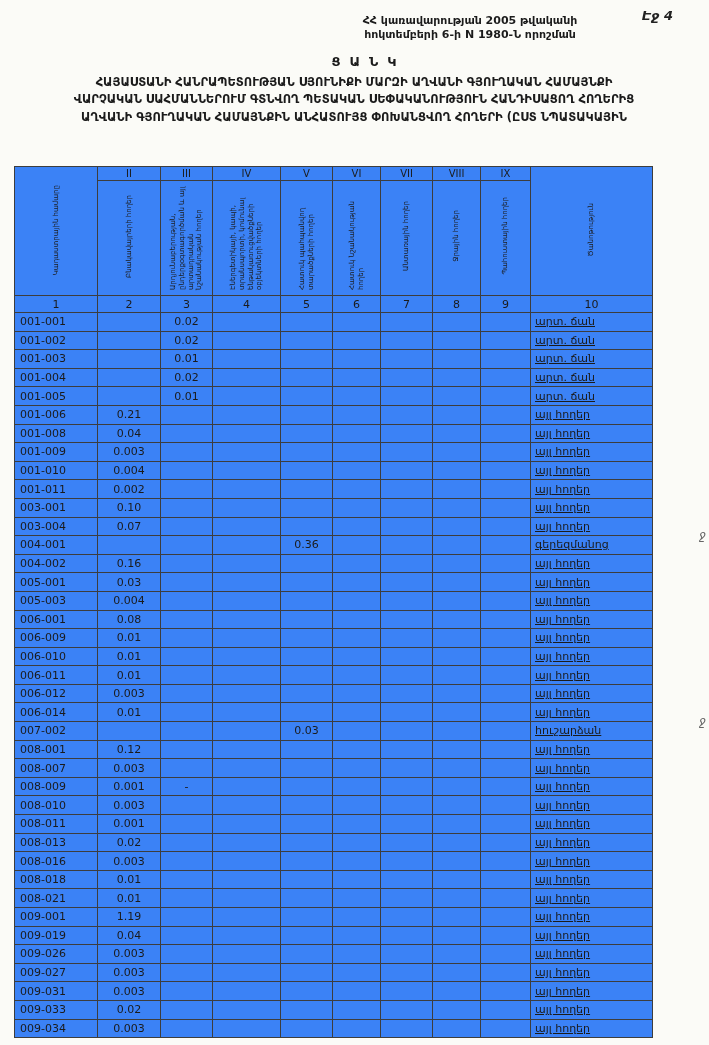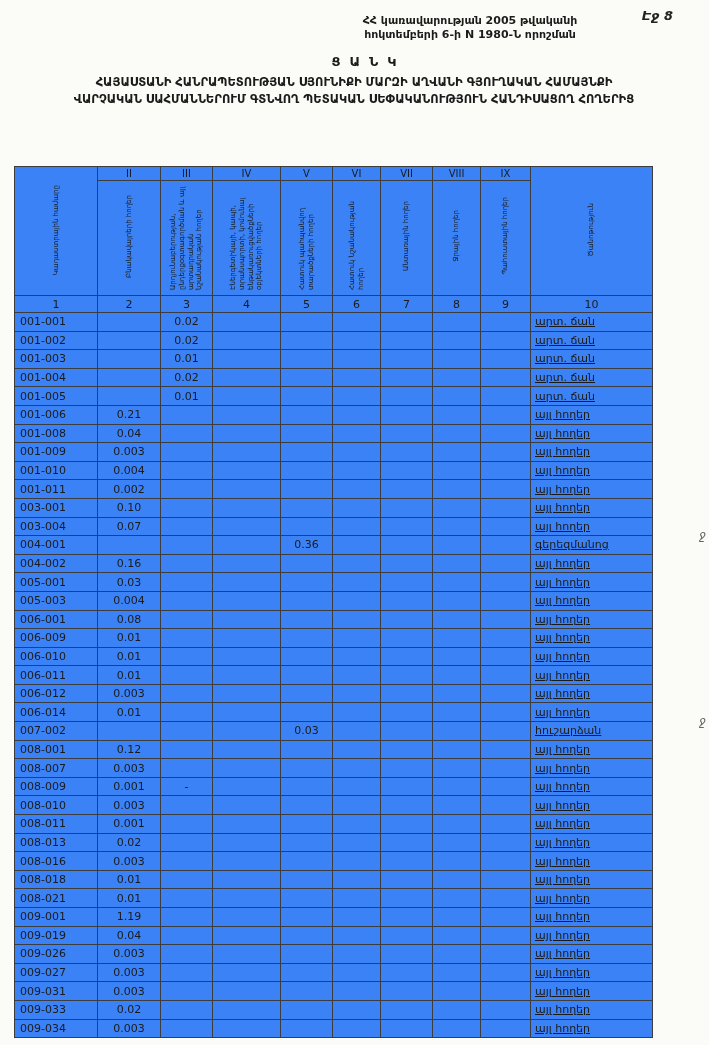--- a/index.html
+++ b/index.html
@@ -53,32 +53,33 @@
   .margin-note{
     position:absolute;right:3px;
     font-size:12px;font-style:italic;color:#666;
   }
   .margin-note.n0{top:528px;}
   .margin-note.n1{top:714px;}
 </style>
 </head>
 <body>
 
-<div class="page-label">Էջ 8</div>
+<div class="page-label">Էջ 4</div>
 
 <div class="appendix">
   <div>ՀՀ կառավարության 2005 թվականի</div>
   <div>հոկտեմբերի 6-ի N 1980-Ն որոշման</div>
 </div>
 
 <div class="doc-title">ՑԱՆԿ</div>
 
 <div class="subtitle">
   <div>ՀԱՅԱՍՏԱՆԻ ՀԱՆՐԱՊԵՏՈՒԹՅԱՆ ՍՅՈՒՆԻՔԻ ՄԱՐԶԻ ԱՂՎԱՆԻ ԳՅՈՒՂԱԿԱՆ ՀԱՄԱՅՆՔԻ</div>
   <div>ՎԱՐՉԱԿԱՆ ՍԱՀՄԱՆՆԵՐՈՒՄ ԳՏՆՎՈՂ ՊԵՏԱԿԱՆ ՍԵՓԱԿԱՆՈՒԹՅՈՒՆ ՀԱՆԴԻՍԱՑՈՂ ՀՈՂԵՐԻՑ</div>
+  <div>ԱՂՎԱՆԻ ԳՅՈՒՂԱԿԱՆ ՀԱՄԱՅՆՔԻՆ ԱՆՀԱՏՈՒՅՑ ՓՈԽԱՆՑՎՈՂ ՀՈՂԵՐԻ (ԸՍՏ ՆՊԱՏԱԿԱՅԻՆ</div>
 </div>
 
 <table class="doc-table">
   <colgroup>
     <col style="width:83px">
       <col style="width:63px">
       <col style="width:52px">
     <col style="width:68px">
       <col style="width:52px">
       <col style="width:48px">

